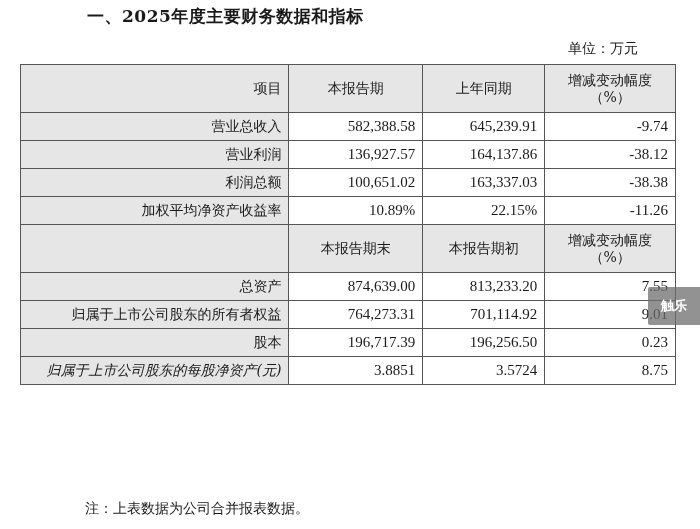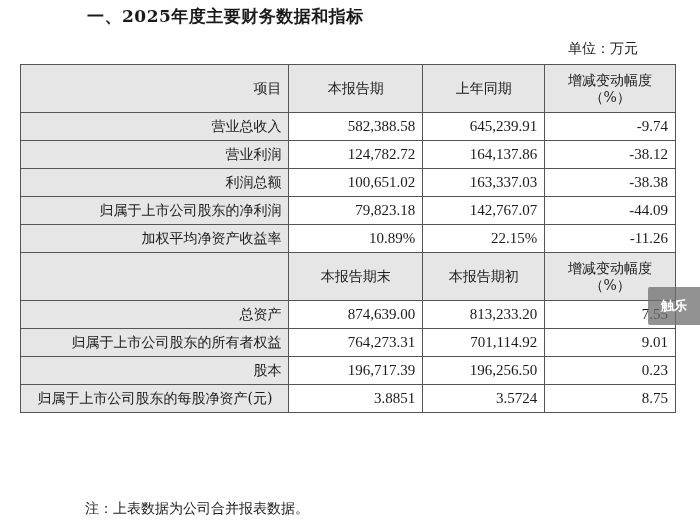--- a/index.html
+++ b/index.html
@@ -62,35 +62,29 @@
   </tr>
 
   <tr>
     <td class="c1">营业总收入</td>
     <td class="c2 num">582,388.58</td>
     <td class="c3 num">645,239.91</td>
     <td class="c4 num">-9.74</td>
   </tr>
   <tr>
     <td class="c1">营业利润</td>
-    <td class="c2 num">124,782.72</td>
+    <td class="c2 num">136,927.57</td>
     <td class="c3 num">164,137.86</td>
     <td class="c4 num">-38.12</td>
   </tr>
   <tr>
     <td class="c1">利润总额</td>
     <td class="c2 num">100,651.02</td>
     <td class="c3 num">163,337.03</td>
     <td class="c4 num">-38.38</td>
-  </tr>
-  <tr>
-    <td class="c1">归属于上市公司股东的净利润</td>
-    <td class="c2 num">79,823.18</td>
-    <td class="c3 num">142,767.07</td>
-    <td class="c4 num">-44.09</td>
   </tr>
   <tr>
     <td class="c1">加权平均净资产收益率</td>
     <td class="c2 num">10.89%</td>
     <td class="c3 num">22.15%</td>
     <td class="c4 num">-11.26</td>
   </tr>
 
   <tr class="hdr">
     <td class="c1"></td>
@@ -114,21 +108,21 @@
     <td class="c3 num">701,114.92</td>
     <td class="c4 num">9.01</td>
   </tr>
   <tr>
     <td class="c1">股本</td>
     <td class="c2 num">196,717.39</td>
     <td class="c3 num">196,256.50</td>
     <td class="c4 num">0.23</td>
   </tr>
   <tr>
-    <td class="c1" style="padding:0 16px;">归属于上市公司股东的每股净资产(元)</td>
+    <td class="c1" style="padding:0 7px;font-style:italic;">归属于上市公司股东的每股净资产(元)</td>
     <td class="c2 num">3.8851</td>
     <td class="c3 num">3.5724</td>
     <td class="c4 num">8.75</td>
   </tr>
 </tbody>
   </table>
 
 <div class="note">注：上表数据为公司合并报表数据。</div>
 
 <div class="watermark">触乐</div>

